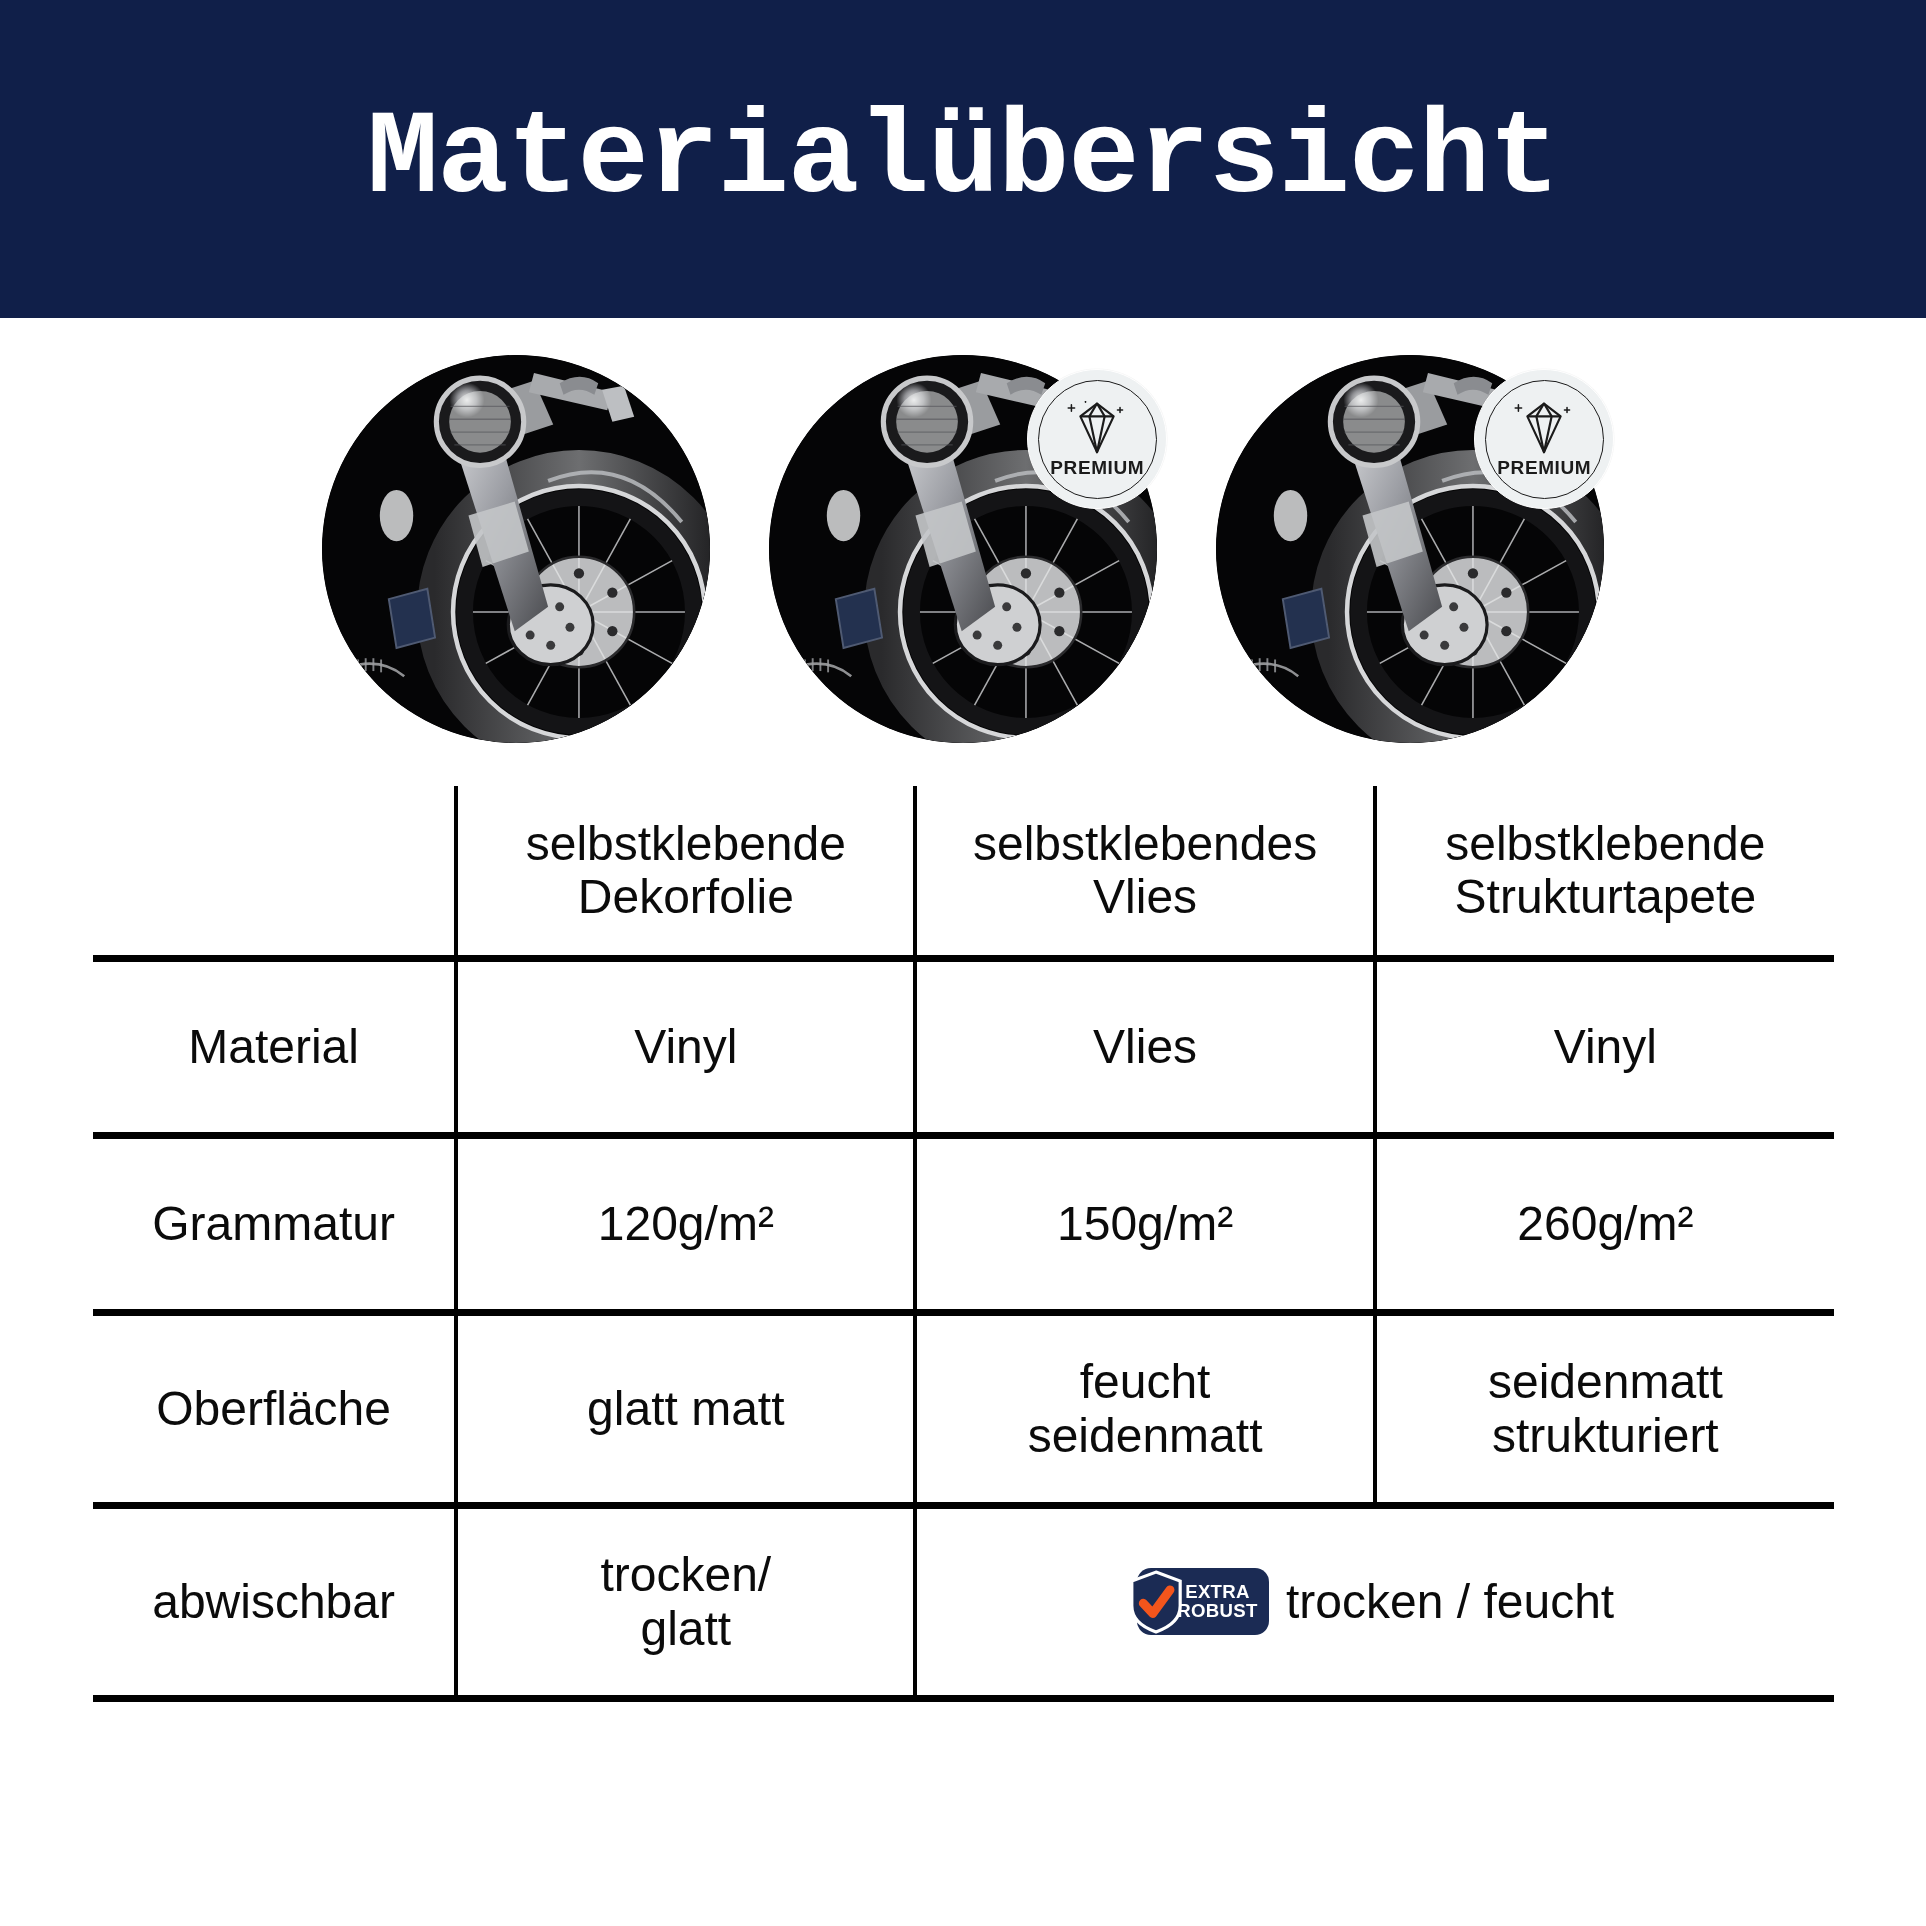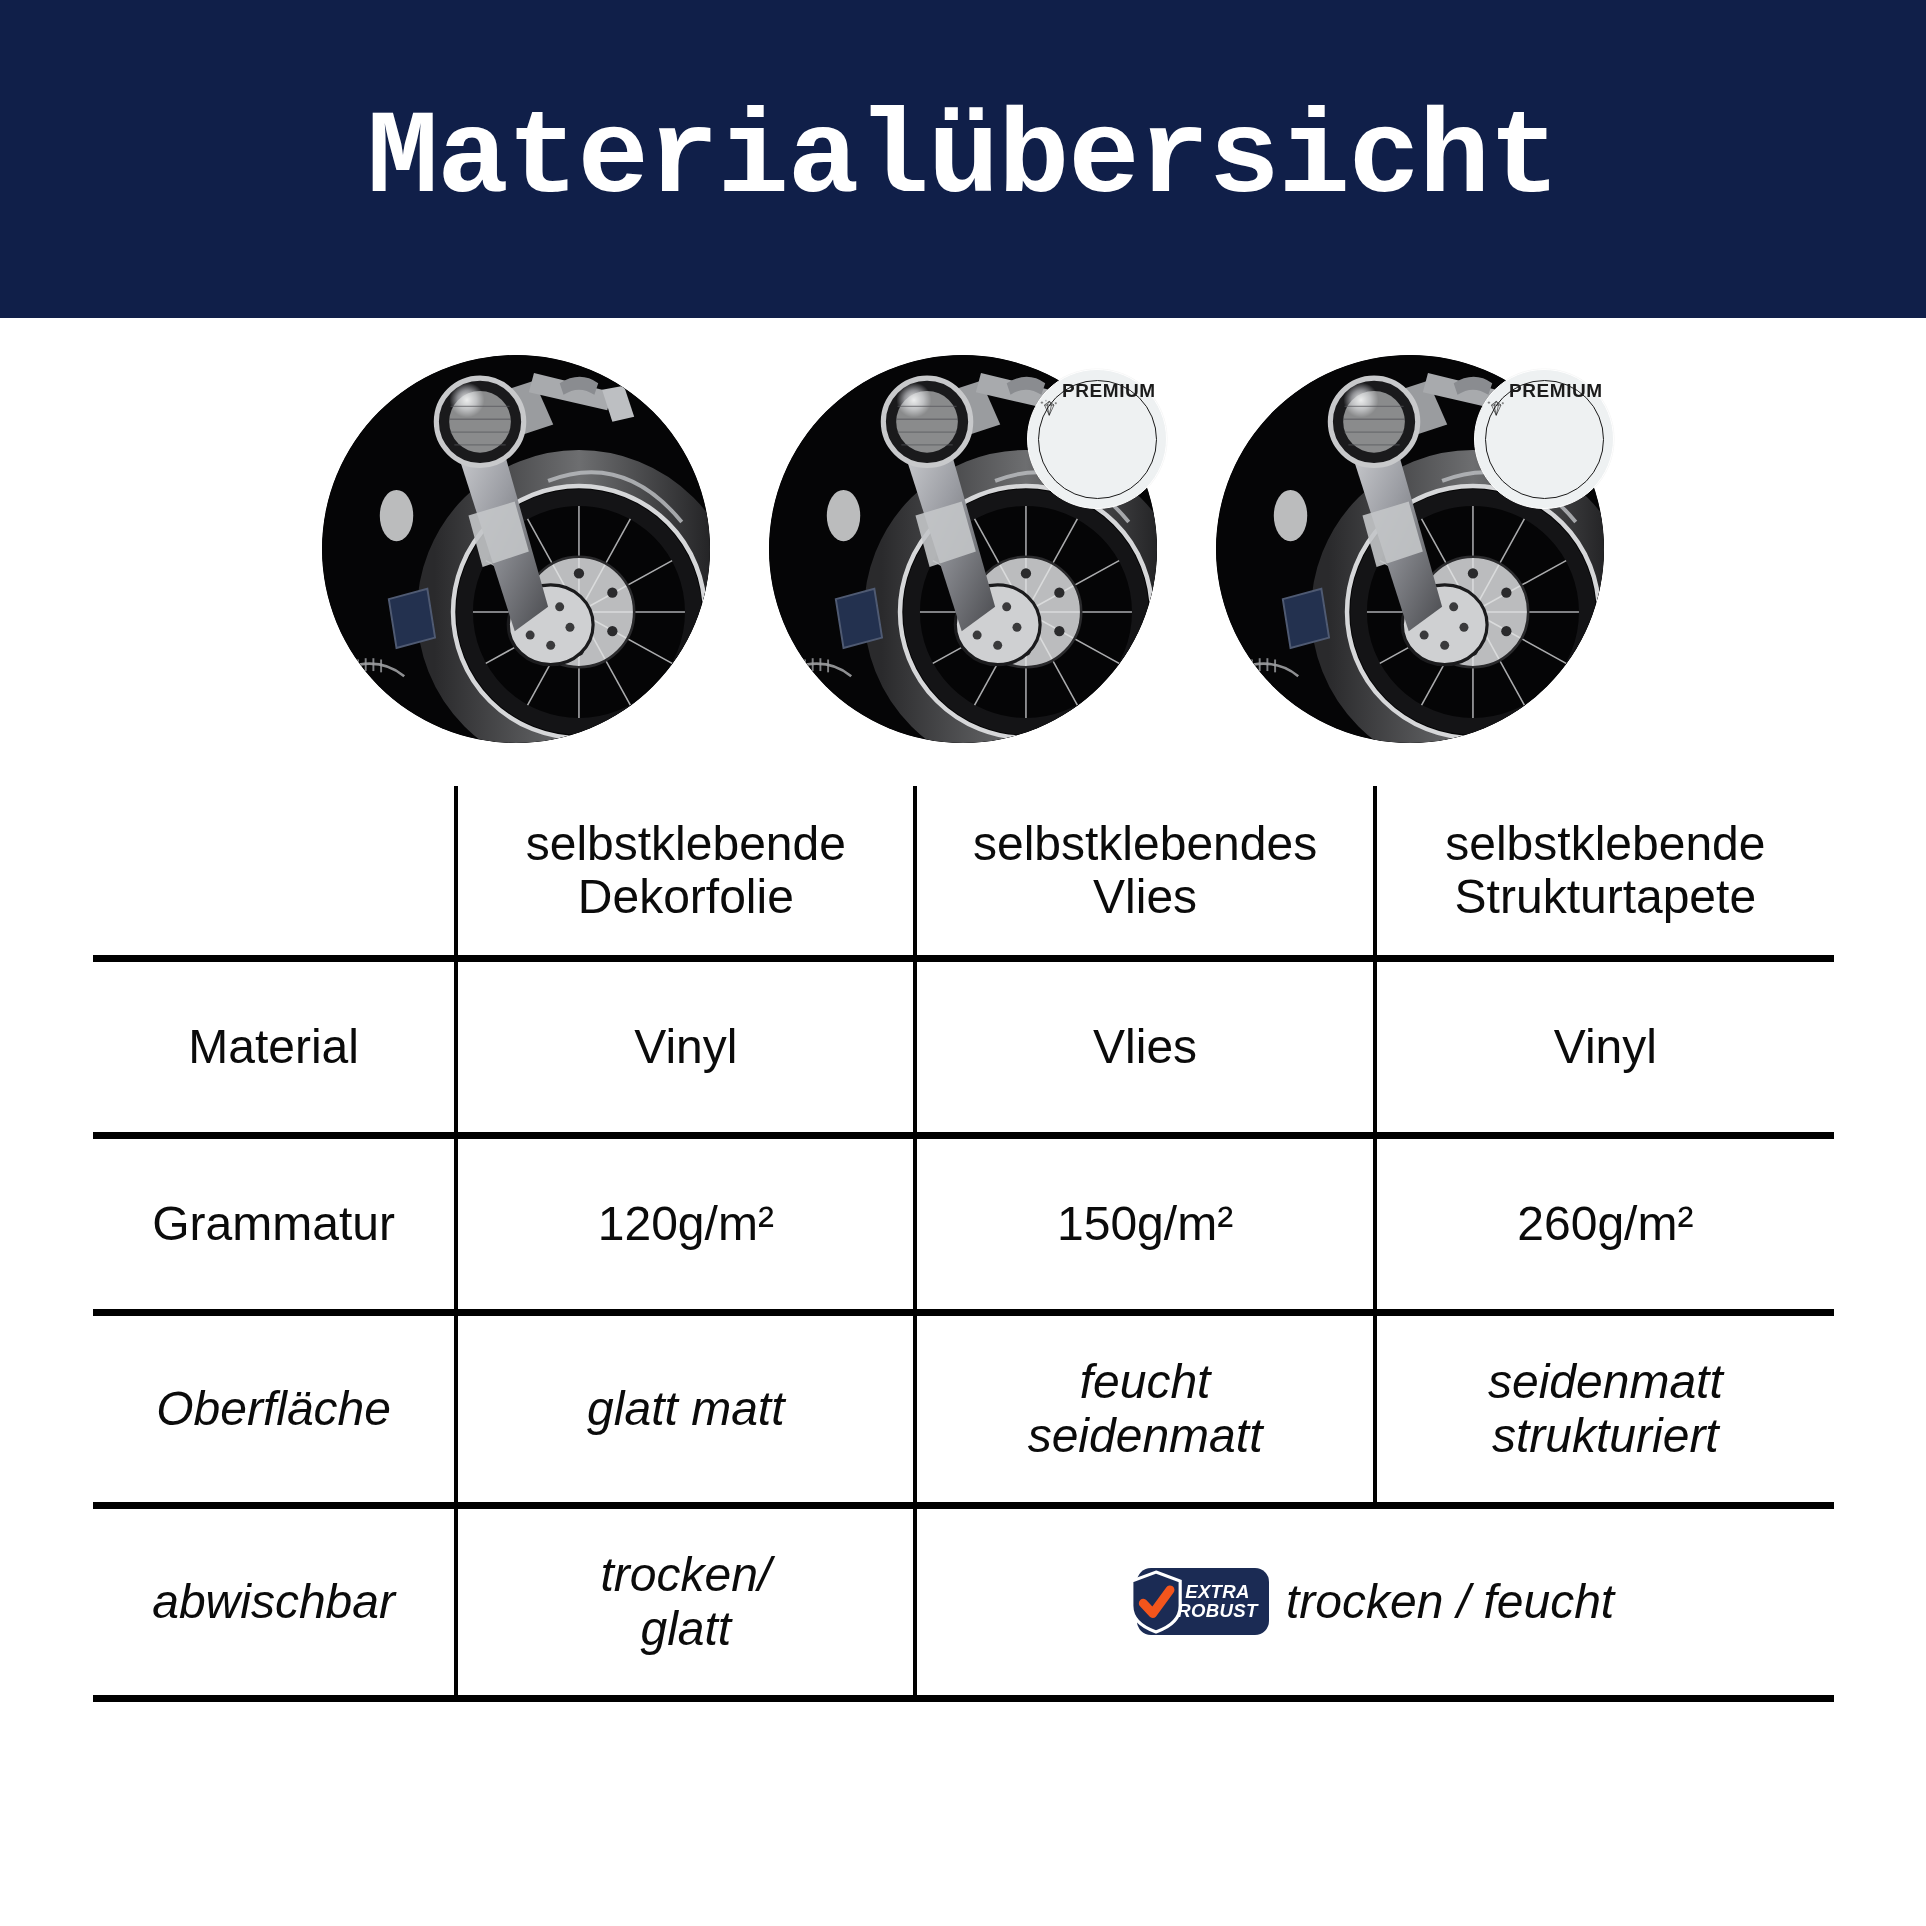--- a/index.html
+++ b/index.html
@@ -68,22 +68,22 @@
     display: flex;
     align-items: center;
     justify-content: center;
     box-shadow: 0 0 0 0.6px rgba(0,0,0,0.04);
   }
   .premium-inner {
     width: 119px; height: 119px;
     border-radius: 50%;
     border: 1.9px solid #1b1b1b;
     display: flex;
-    flex-direction: row;
-    align-items: flex-start;
+    flex-direction: column;
+    align-items: center;
     justify-content: center;
     gap: 2.6px;
   }
   .premium-label {
     font-size: 19px;
     font-weight: bold;
     letter-spacing: 0.6px;
     color: #1b1b1b;
     line-height: 1;
   }
@@ -122,21 +122,21 @@
 
   
   tr.ruled > td, tr.ruled > th { border-bottom: 7px solid #000000; }
 
   
   .vdiv { border-left: 4.5px solid #000000; }
 
   thead th { height: 172px; padding-top: 6.4px; }
   thead th.head-label { border-left: none; }
   tbody tr { height: 177px; }
-  tbody tr.tall { height: 193px; font-style: italic; }
+  tbody tr.tall { height: 193px; }
 
   .cell-flex {
     display: flex;
     align-items: center;
     justify-content: center;
     gap: 16.7px;
   }
 
   
   .robust-badge {

